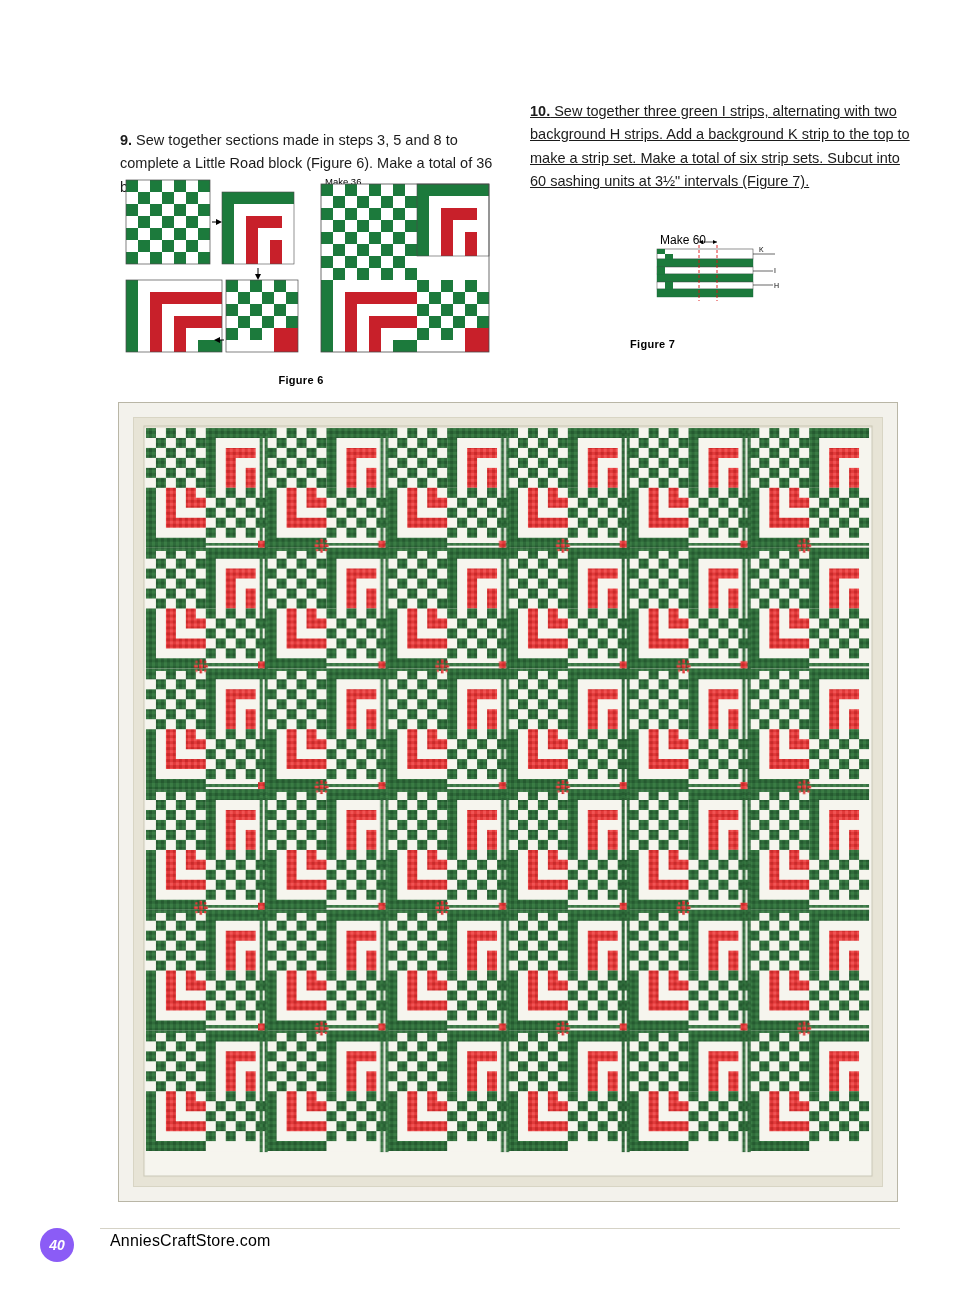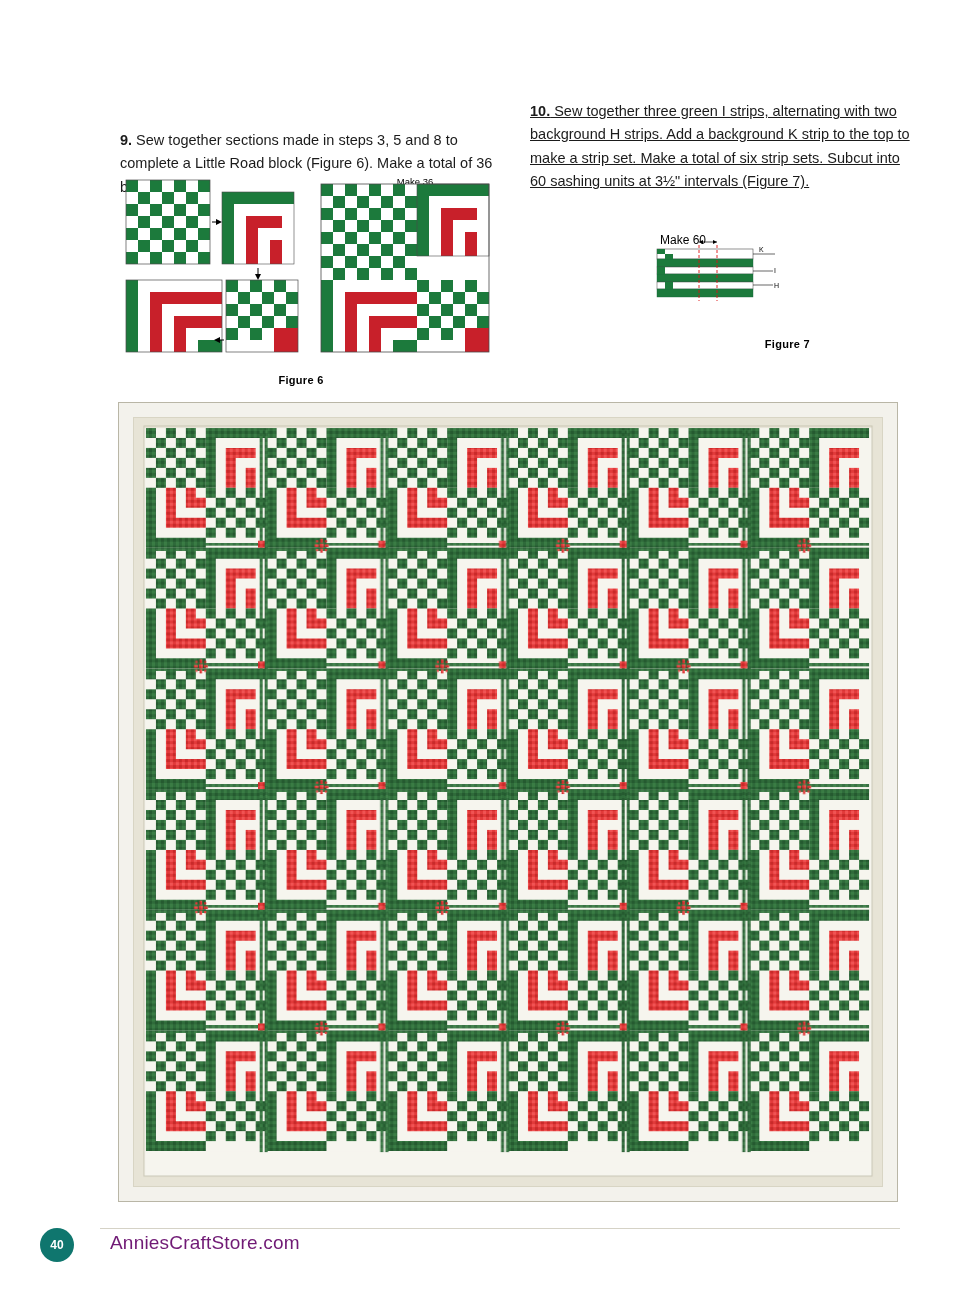--- a/index.html
+++ b/index.html
@@ -46,37 +46,36 @@
     font-size: 11px;
     font-weight: bold;
     letter-spacing: .3px;
   }
   .make36 {
     position: absolute;
     left: 325px;
     top: 176px;
     font-size: 9.5px;
     width: 180px;
-    text-align: center;
   }
 
   
   .fig7-wrap {
     position: absolute;
     left: 655px;
     top: 235px;
     width: 140px;
     height: 85px;
   }
   .fig7-caption {
     position: absolute;
     left: 630px;
     top: 338px;
     width: 180px;
-    text-align: right;
+    text-align: left;
     font-size: 11px;
     font-weight: bold;
     letter-spacing: .3px;
   }
   .make60 {
     position: absolute;
     left: 660px;
     top: 233px;
     font-size: 12px;
     line-height: 1.25;
@@ -116,34 +115,35 @@
     height: 1px;
     background: #d5d2c6;
   }
   .page-badge {
     position: absolute;
     left: 40px;
     top: 1228px;
     width: 34px;
     height: 34px;
     border-radius: 50%;
-    background: #0f766e;
+    background: #8b5cf6;
     color: #ffffff;
-    font-size: 12px;
+    font-size: 14px;
     font-weight: bold;
     display: flex;
     align-items: center;
     justify-content: center;
+    font-style: italic;
   }
   .footer-text {
     position: absolute;
     left: 110px;
     top: 1232px;
-    font-size: 19px;
-    color: #701a75;
+    font-size: 16px;
+    color: #000000;
     letter-spacing: .2px;
   }
 </style>
 </head>
 <body>
 
 <div class="col col-left">
   <span class="step-num">9.</span><span> Sew together sections made in steps 3, 5 and 8 to complete a  Little Road block (Figure 6). Make a total of 36 blocks.</span>
 </div>
 

